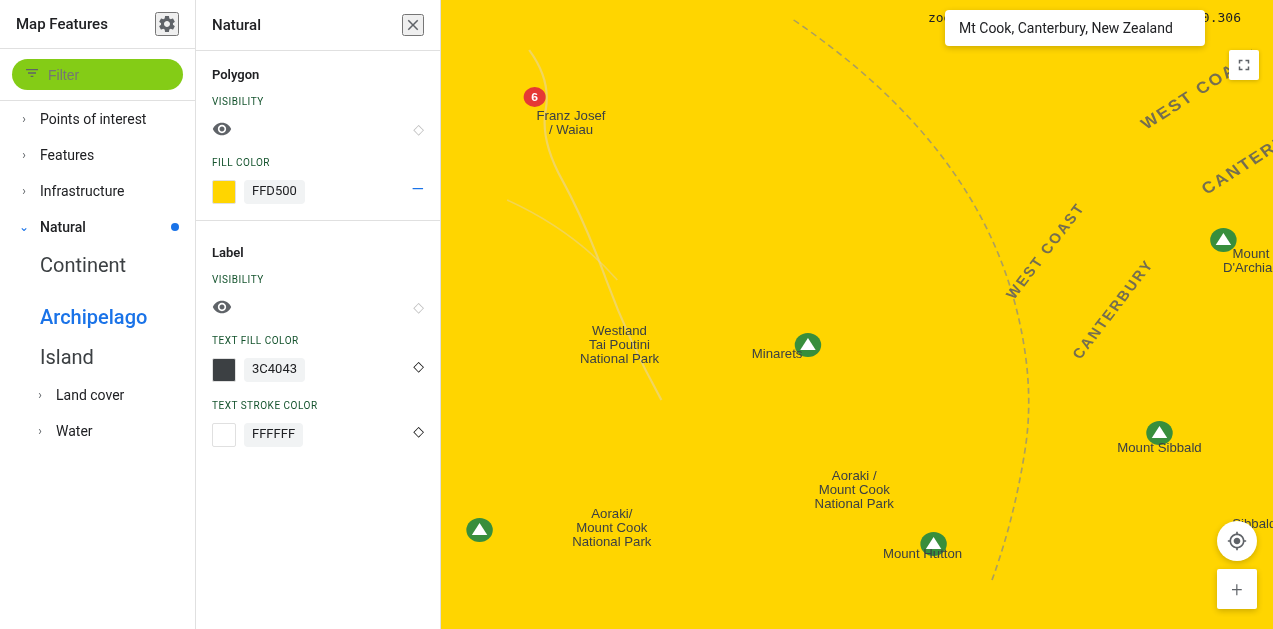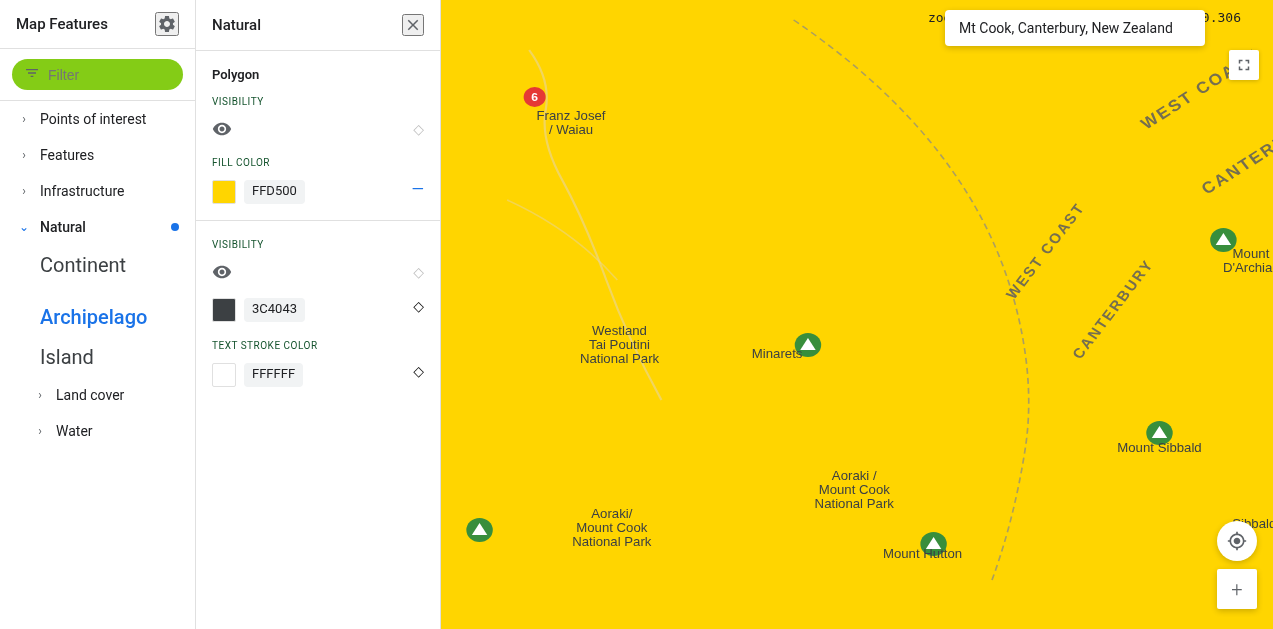--- a/index.html
+++ b/index.html
@@ -334,31 +334,33 @@
 
   <div class="sub-section-label">Fill color</div>
   <div class="fill-color-row">
     <div class="color-swatch" style="background:#FFD500;"></div>
     <span class="color-code">FFD500</span>
     <span class="minus-icon" style="margin-left:auto;">—</span>
   </div>
 
   <div class="divider"></div>
 
+  <div class="section-label">Label</div>
 
   <div class="sub-section-label">Visibility</div>
   <div class="row-item">
     <span class="icon-btn">
       <svg width="20" height="20" viewBox="0 0 24 24" fill="#5f6368">
           <path d="M12 4.5C7 4.5 2.73 7.61 1 12c1.73 4.39 6 7.5 11 7.5s9.27-3.11 11-7.5c-1.73-4.39-6-7.5-11-7.5zM12 17c-2.76 0-5-2.24-5-5s2.24-5 5-5 5 2.24 5 5-2.24 5-5 5zm0-8c-1.66 0-3 1.34-3 3s1.34 3 3 3 3-1.34 3-3-1.34-3-3-3z"></path>
         </svg>
     </span>
     <span class="diamond-btn">◇</span>
   </div>
 
+  <div class="sub-section-label">Text fill color</div>
   <div class="fill-color-row">
     <div class="color-swatch" style="background:#3C4043;"></div>
     <span class="color-code">3C4043</span>
     <span class="diamond-btn" style="margin-left:auto;">◇</span>
   </div>
 
   <div class="sub-section-label">Text stroke color</div>
   <div class="fill-color-row">
     <div class="color-swatch" style="background:#FFFFFF; border:1px solid #e0e0e0;"></div>
     <span class="color-code">FFFFFF</span>

